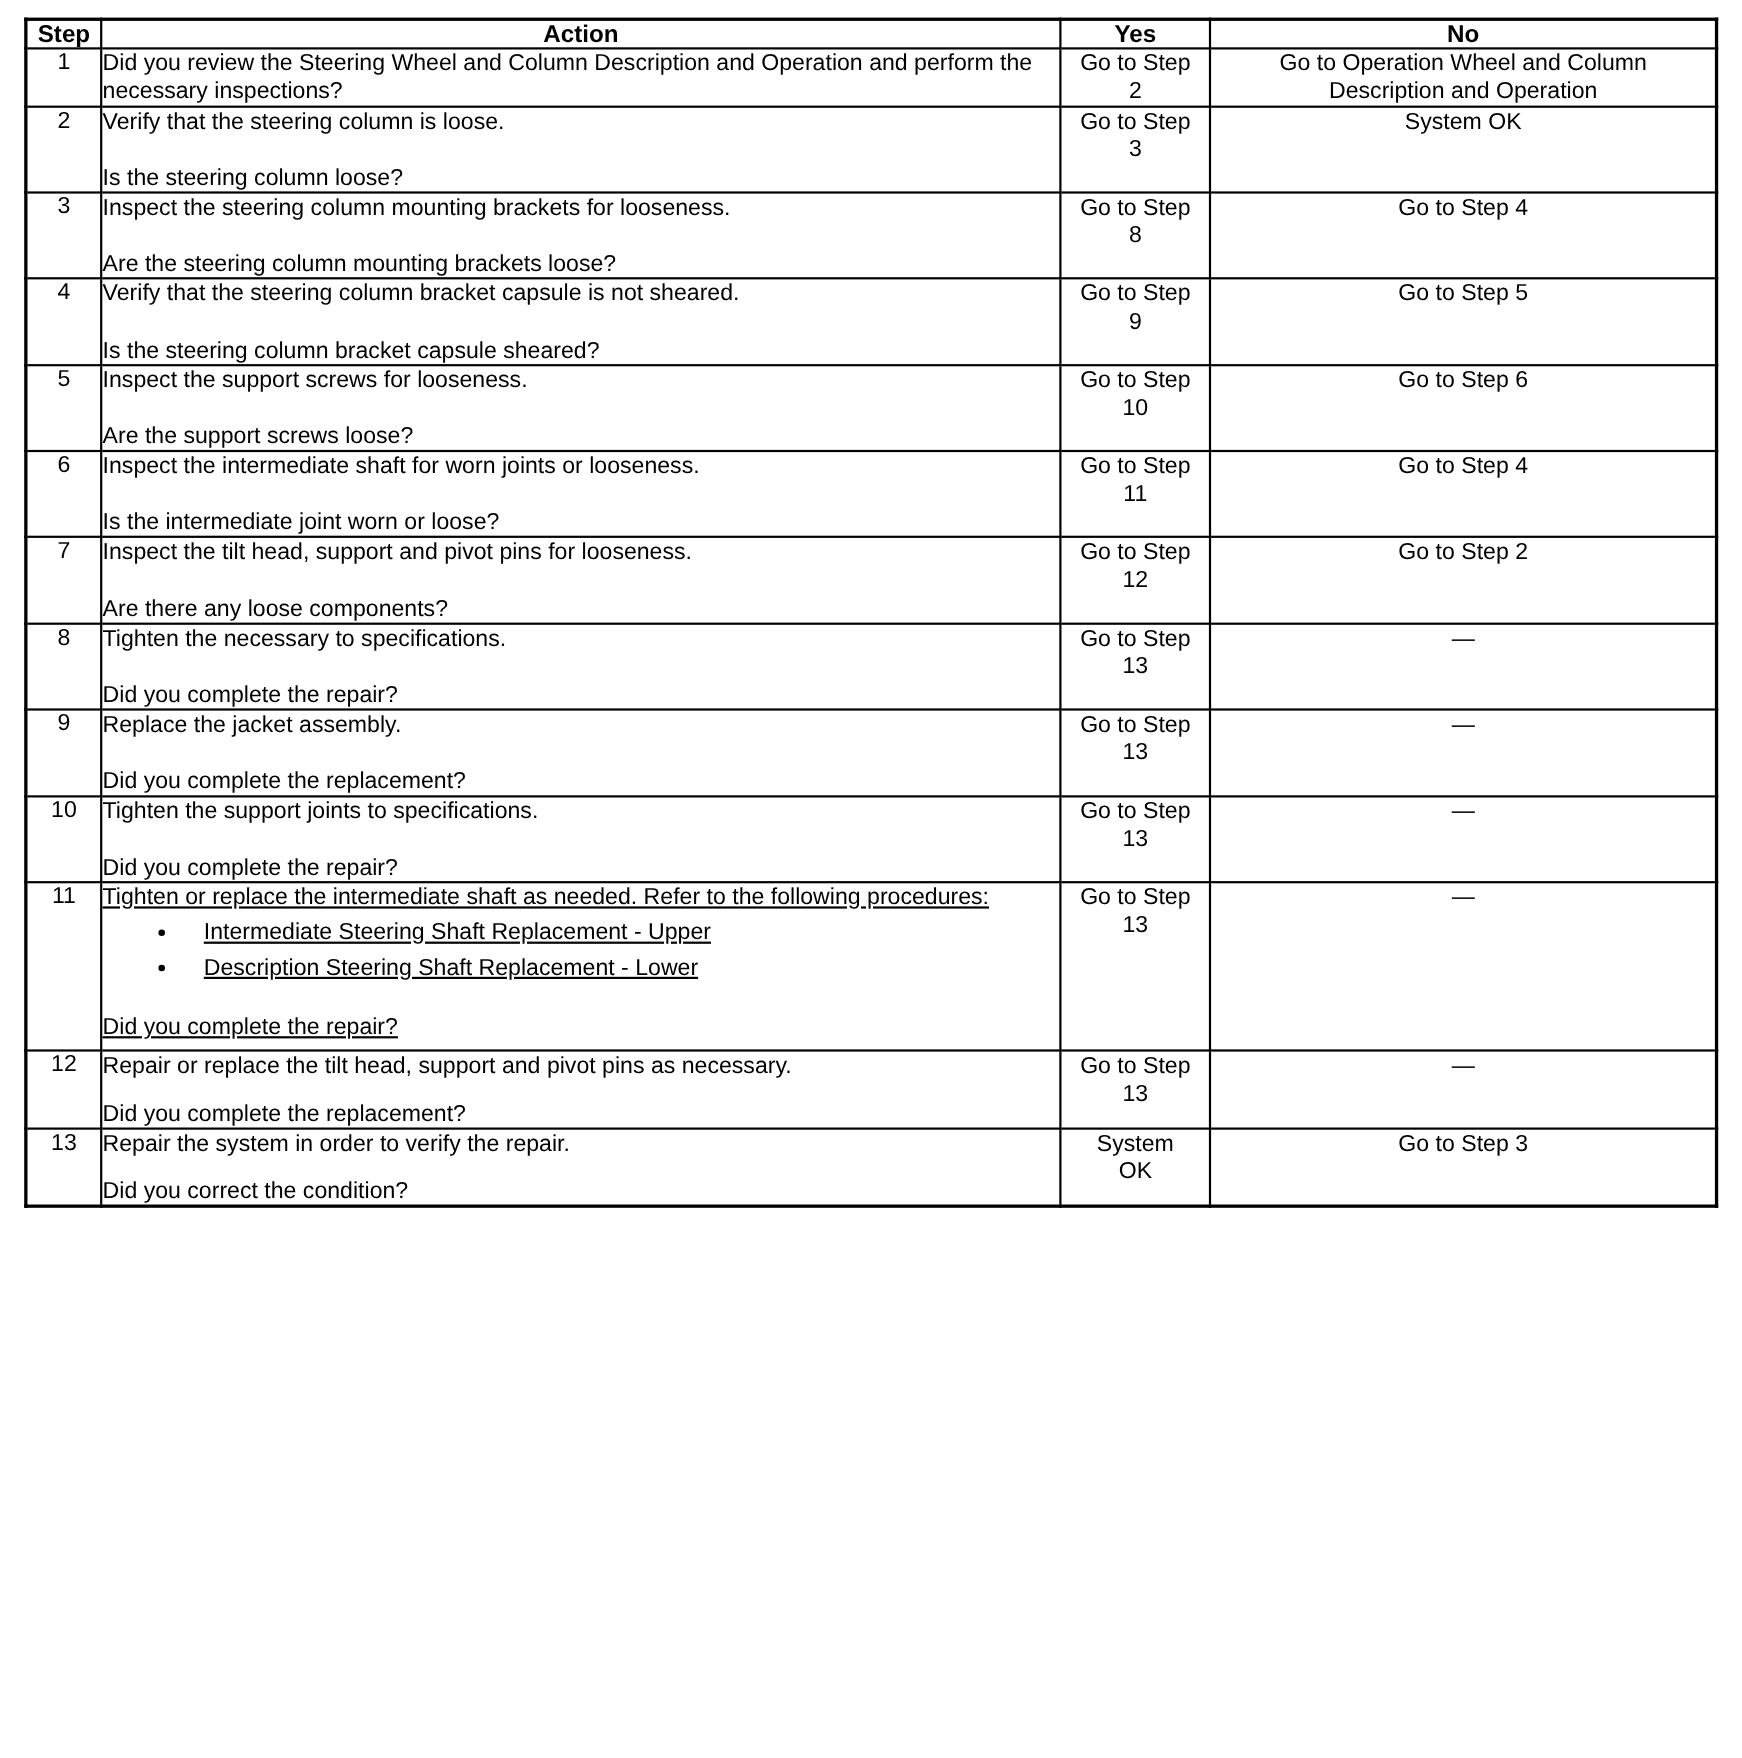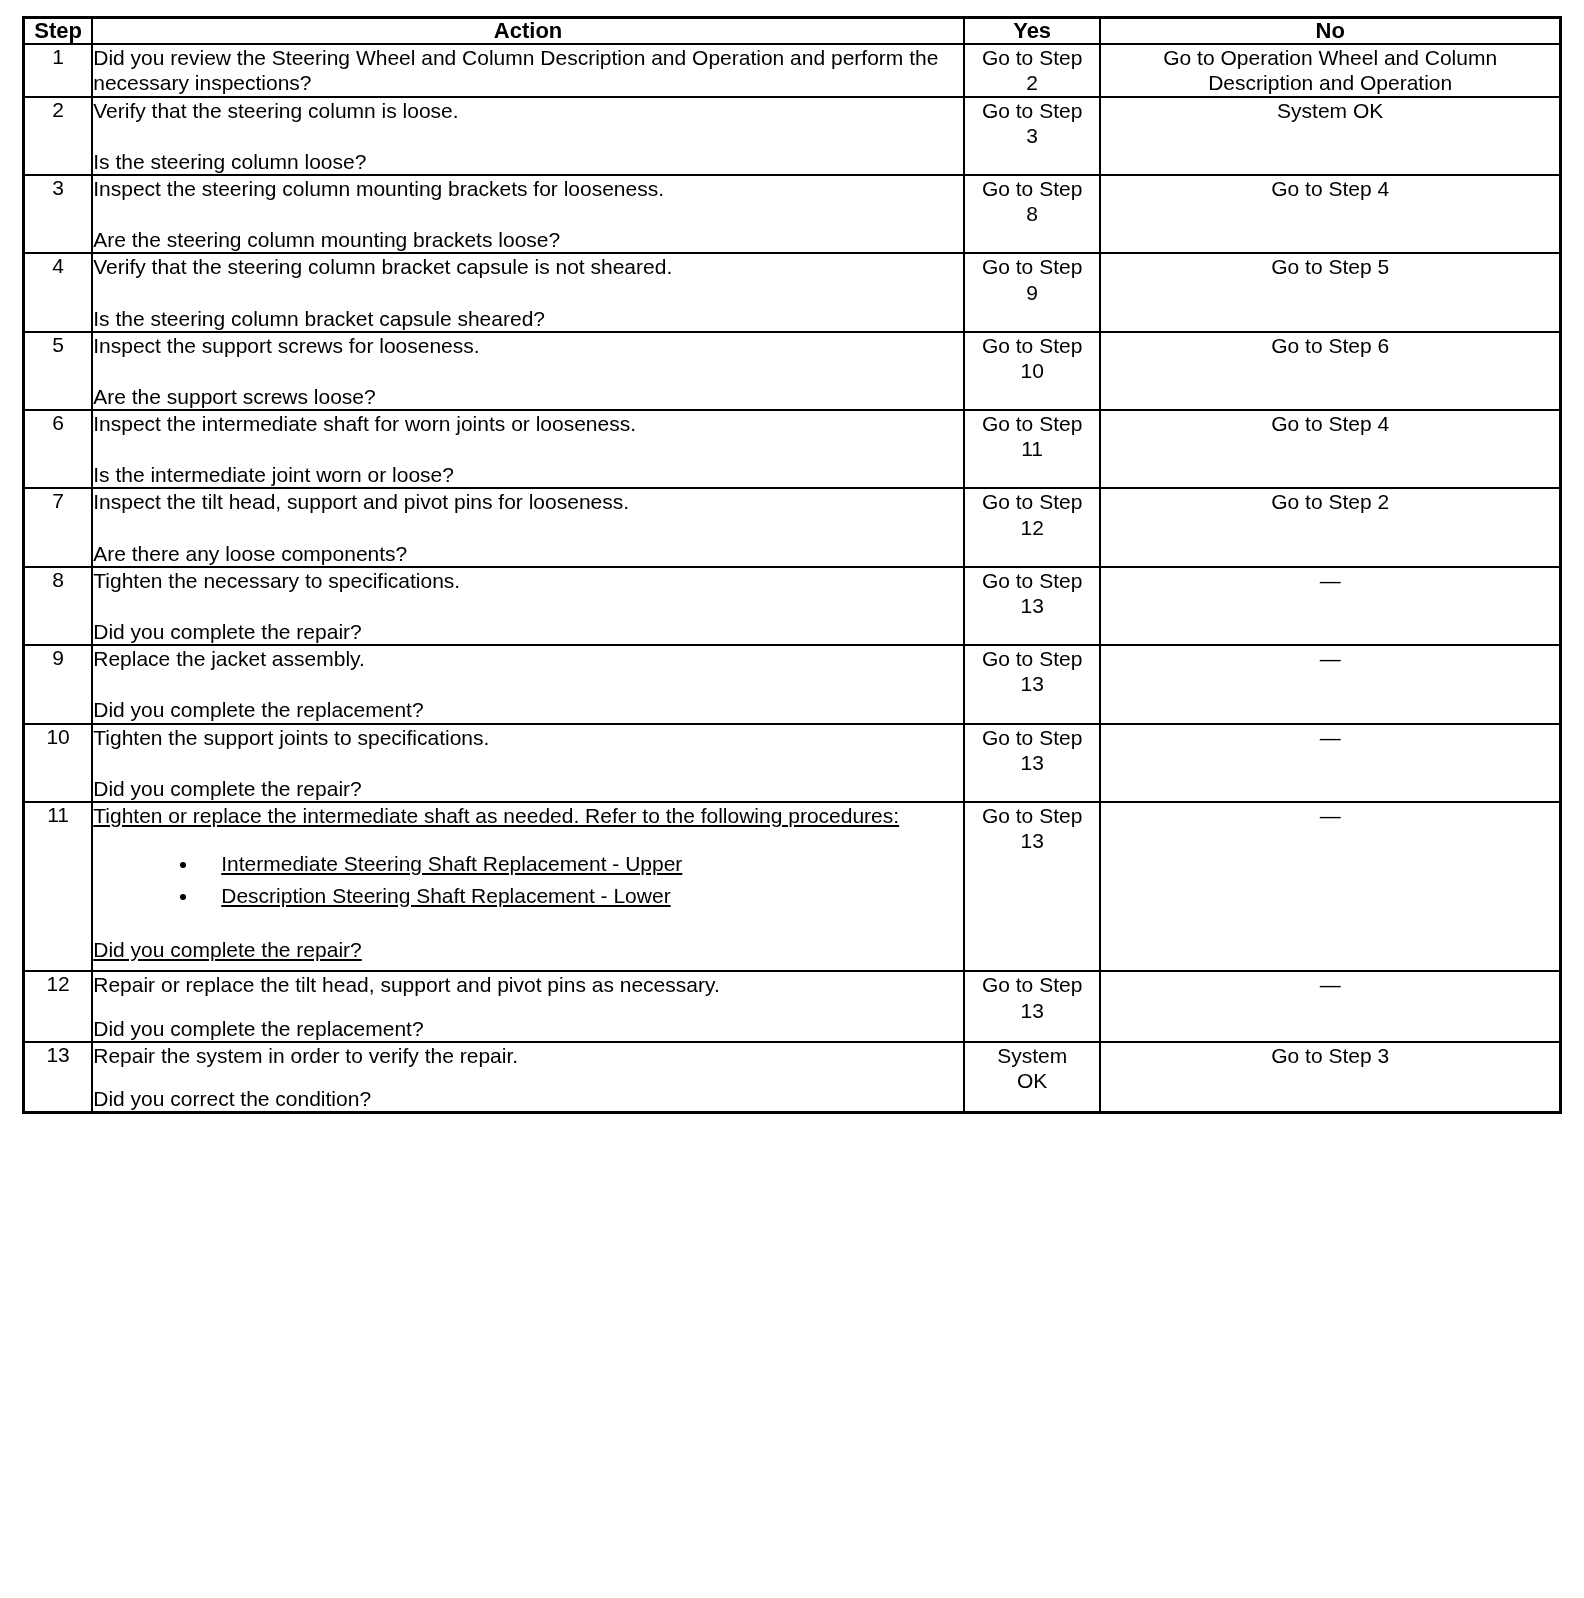--- a/index.html
+++ b/index.html
@@ -66,22 +66,22 @@
   }
   .q-gap {
     display: block;
     height: 26px;
   }
   .q-gap-sm {
     display: block;
     height: 18px;
   }
   ul.sub {
-    margin: 20px 0 0 0;
-    padding-left: 106px;
+    margin: 4px 0 0 0;
+    padding-left: 70px;
     list-style: disc;
   }
   ul.sub li {
     font-size: 21px;
     line-height: 1.5;
     padding-left: 22px;
   }
   .dash {
     font-size: 21px;
   }

